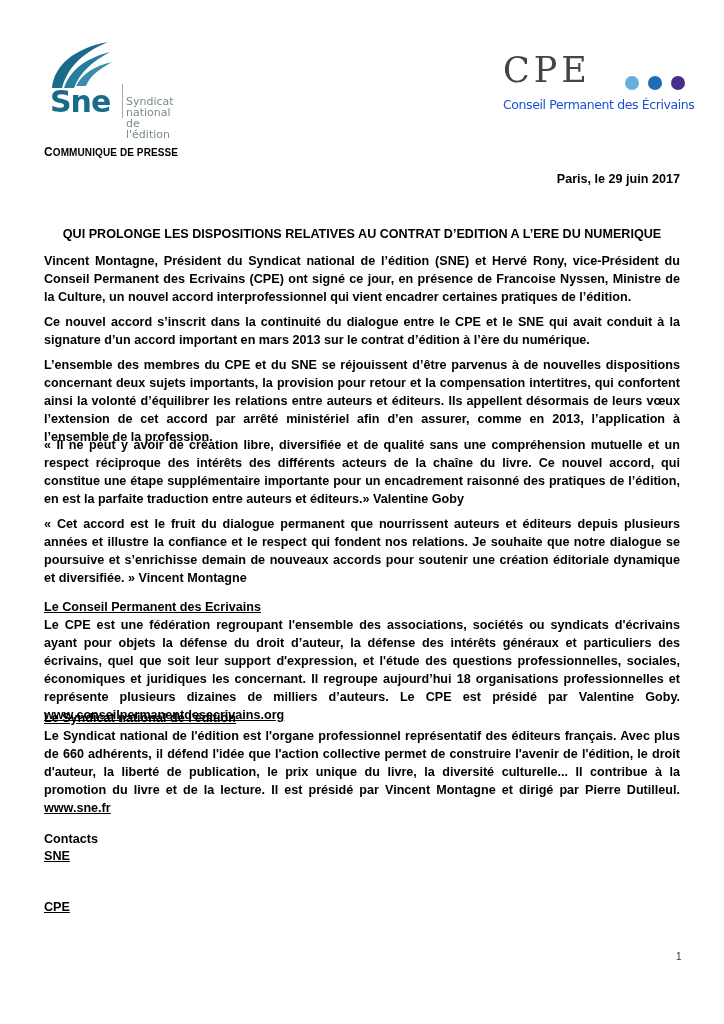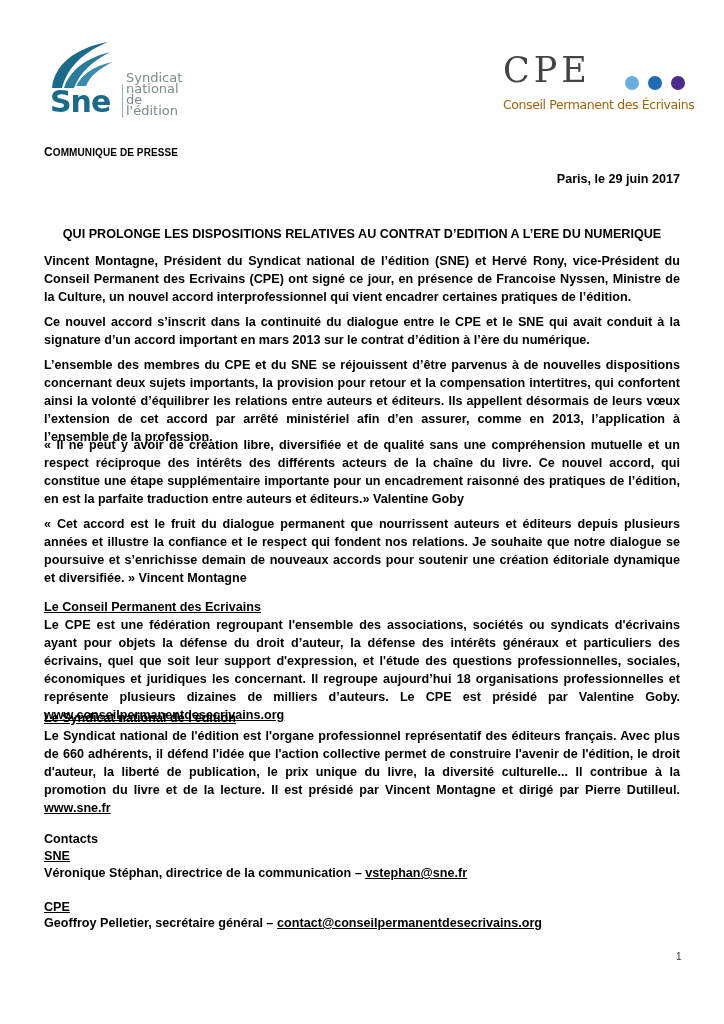--- a/index.html
+++ b/index.html
@@ -6,29 +6,29 @@
   body { width: 724px; height: 1024px; position: relative; overflow: hidden;
          font-family: "Liberation Sans", sans-serif; color: #000; }
   .page { position: absolute; left: 0; top: 0; width: 632px; height: 1024px; }
 
   
   .sne-logo { position: absolute; left: 44px; top: 40px; width: 120px; height: 75px; }
   .sne-logo svg { position: absolute; left: 0; top: 0; }
   .sne-word { position: absolute; left: 6px; top: 44px; font-size: 30px; font-weight: bold;
               color: #1a6a8a; letter-spacing: -1px; font-family: "DejaVu Sans", sans-serif; }
   .sne-divider { position: absolute; left: 78px; top: 44px; width: 1px; height: 34px; background: #9ab; }
-  .sne-sub { position: absolute; left: 82px; top: 32px; font-size: 13px; line-height: 11px;
+  .sne-sub { position: absolute; left: 82px; top: 56px; font-size: 11px; line-height: 11px;
              color: #7a8a8f; font-family: "DejaVu Sans", sans-serif; }
 
   
   .cpe-logo { position: absolute; left: 503px; top: 56px; width: 190px; height: 60px; }
   .cpe-word { position: absolute; left: 0; top: -6px; font-family: "DejaVu Serif", serif;
               font-size: 35px; letter-spacing: 4px; color: #444; font-weight: normal; }
   .cpe-dot { position: absolute; top: 20px; width: 14px; height: 14px; border-radius: 50%; }
-  .cpe-sub { position: absolute; left: 0; top: 41px; font-size: 12.5px; color: #a16207;
+  .cpe-sub { position: absolute; left: 0; top: 41px; font-size: 12.5px; color: #1d4ed8;
              font-family: "DejaVu Sans", sans-serif; letter-spacing: -0.4px; white-space: nowrap; }
 
   .text { position: absolute; left: 44px; width: 636px; font-size: 12.6px; line-height: 18px; font-weight: bold; }
   .justify { text-align: justify; text-align-last: left; }
   .smallcaps { font-size: 10px; letter-spacing: 0.1px; }
   .smallcaps .big { font-size: 12px; }
   .right { text-align: right; }
   .center { text-align: center; }
   .ul { text-decoration: underline; margin-top: 8px; }
   a.link { color: #000000; text-decoration: underline; }
@@ -74,18 +74,16 @@
   <div class="text justify" style="top:515px;"> « Cet accord est le fruit du dialogue permanent que nourrissent auteurs et éditeurs depuis plusieurs années et illustre la confiance et le respect qui fondent nos relations. Je souhaite que notre dialogue se poursuive et s’enrichisse demain de nouveaux accords pour soutenir une création éditoriale dynamique et diversifiée. » Vincent Montagne</div>
 
   <div class="text" style="top:598px;"><span class="ul">Le Conseil Permanent des Ecrivains</span></div>
   <div class="text justify" style="top:616px;"><span>Le CPE est une fédération regroupant l'ensemble des associations, sociétés ou syndicats d'écrivains ayant pour objets la défense du droit d’auteur, la défense des intérêts généraux et particuliers des écrivains, quel que soit leur support d'expression, et l'étude des questions professionnelles, sociales, économiques et juridiques les concernant. Il regroupe aujourd’hui 18 organisations professionnelles et représente plusieurs dizaines de milliers d’auteurs. Le CPE est présidé par Valentine Goby. </span><a class="link">www.conseilpermanentdesecrivains.org</a></div>
 
   <div class="text" style="top:709px;"><span class="ul">Le Syndicat national de l'édition</span></div>
   <div class="text justify" style="top:727px;"><span>Le Syndicat national de l'édition est l'organe professionnel représentatif des éditeurs français. Avec plus de 660 adhérents, il défend l'idée que l'action collective permet de construire l'avenir de l'édition, le droit d'auteur, la liberté de publication, le prix unique du livre, la diversité culturelle... Il contribue à la promotion du livre et de la lecture. Il est présidé par Vincent Montagne et dirigé par Pierre Dutilleul. </span><a class="link">www.sne.fr</a></div>
 
   <div class="text" style="top:830px;">Contacts</div>
   <div class="text" style="top:847px;"><span class="ul">SNE </span></div>
-  <div class="text" style="top:864px;"><span>Véronique Stéphan, directrice de la communication – </span><a class="link">vstephan@sne.fr</a></div>
   <div class="text" style="top:898px;"><span class="ul">CPE </span></div>
-  <div class="text" style="top:914px;"><span>Geoffroy Pelletier, secrétaire général – </span><a class="link">contact@conseilpermanentdesecrivains.org</a></div>
 
   <div class="pno">1</div>
 </div>
 
 </body></html>

